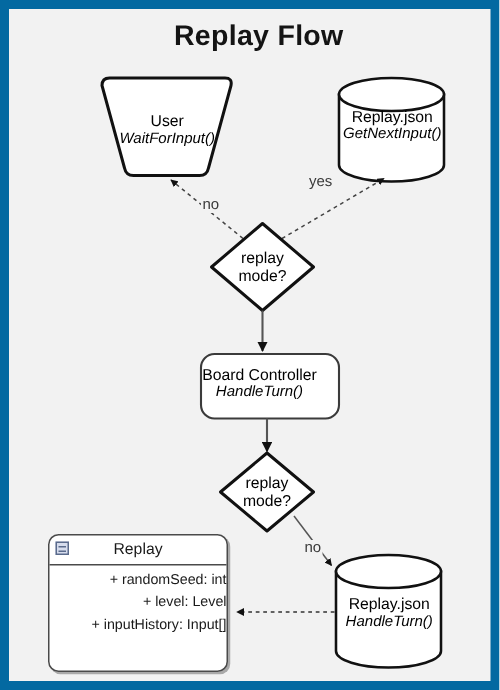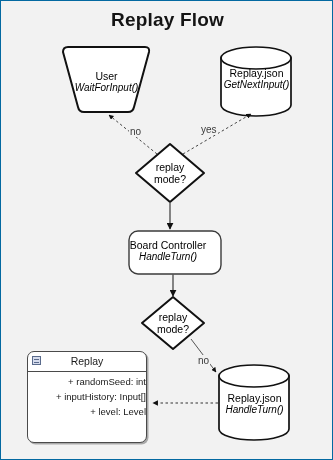--- a/index.html
+++ b/index.html
@@ -5,21 +5,21 @@
   html, body {
     margin: 0;
     padding: 0;
     background: #ffffff;
   }
   #canvas {
     position: relative;
     width: 333px;
     height: 460px;
     background: #f2f2f2;
-    border: 1px solid #0369a1;
+    border: 6px solid #0369a1;
     box-sizing: border-box;
     overflow: hidden;
     font-family: "Liberation Sans", sans-serif;
   }
   #diagram-svg {
     position: absolute;
     left: 0;
     top: 0;
     width: 333px;
     height: 460px;
@@ -206,26 +206,26 @@
     <div class="t-name">replay</div>
     <div class="t-name">mode?</div>
   </div>
 
   <div class="node-text" style="left:209px; top:391px; width:89px;">
     <div class="t-name">Replay.json</div>
     <div class="t-method">HandleTurn()</div>
   </div>
 
   <div class="edge-label" style="left:128px; top:125px;">no</div>
-  <div class="edge-label" style="left:199px; top:123px;">yes</div>
+  <div class="edge-label" style="left:199px; top:110px;">yes</div>
   <div class="edge-label" style="left:196px; top:354px;">no</div>
 
   <div id="class-box">
     <div id="class-header">
       <span id="class-icon"></span>
       <div id="class-title">Replay</div>
     </div>
     <div class="class-attr">+ randomSeed: int</div>
+    <div class="class-attr">+ level: Level</div>
     <div class="class-attr">+ inputHistory: Input[]</div>
-    <div class="class-attr">+ level: Level</div>
   </div>
 
 </div>
 
 </body></html>

